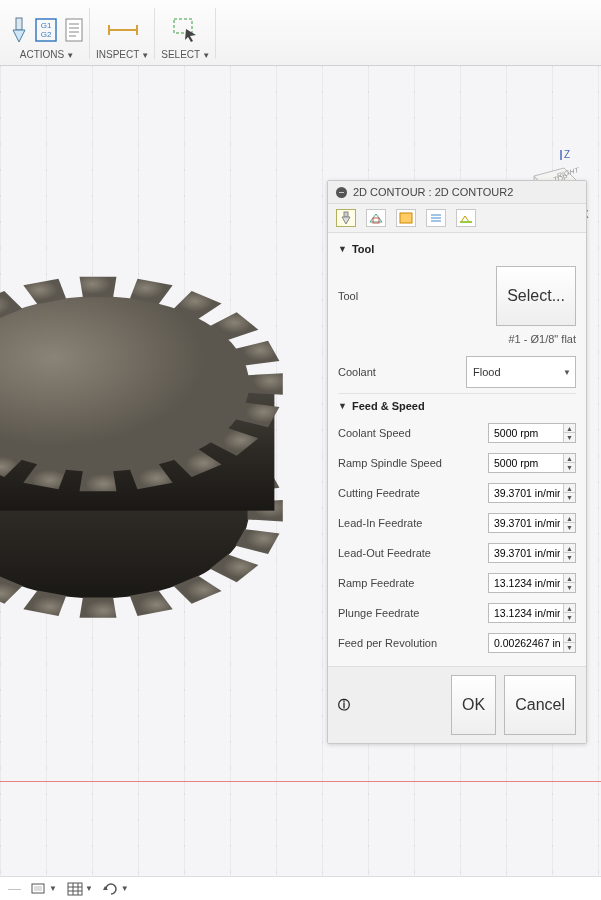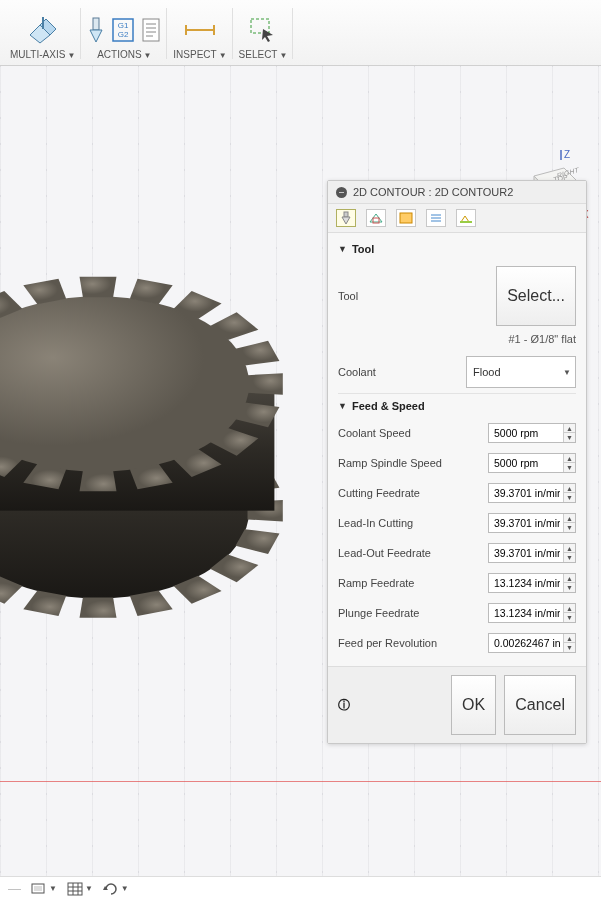--- a/index.html
+++ b/index.html
@@ -58,30 +58,20 @@
 
   
   .bottombar { position: absolute; left: 0; right: 0; bottom: 0; height: 24px; background: #fff; border-top: 1px solid #ddd; display: flex; align-items: center; gap: 10px; padding: 0 8px; font-size: 13px; color: #555; }
   .bb-item { display: inline-flex; align-items: center; gap: 2px; }
   .bb-item .car { font-size: 8px; }
 </style>
 </head>
 <body>
 
 <div class="toolbar">
-  <div class="tool-group">
-    <div class="tool-icon">
-      <svg width="34" height="30" viewBox="0 0 34 30">
-          <polygon points="4,20 14,10 24,20 14,28" fill="#cfe6f5" stroke="#4a7fa5"></polygon>
-          <polygon points="14,10 24,20 30,14 20,4" fill="#b8d8ef" stroke="#4a7fa5"></polygon>
-          <line x1="17" y1="2" x2="17" y2="14" stroke="#4a7fa5" stroke-width="2"></line>
-        </svg>
-    </div>
-    <div class="tool-label"><span>MULTI-AXIS</span><span class="caret">▼</span></div>
-  </div>
   <div class="tool-group">
     <div class="tool-icon" style="gap:6px;display:flex;">
       <svg width="18" height="28" viewBox="0 0 18 28">
           <rect x="6" y="2" width="6" height="12" fill="#dce8f0" stroke="#5a7a95"></rect>
           <polygon points="3,14 15,14 9,26" fill="#cfe6f5" stroke="#4a7fa5"></polygon>
         </svg>
       <svg width="24" height="28" viewBox="0 0 24 28">
           <rect x="2" y="3" width="20" height="22" fill="none" stroke="#3a7cc2" stroke-width="1.5"></rect>
           <text x="12" y="12" font-size="8" fill="#3a7cc2" text-anchor="middle">G1</text>
           <text x="12" y="21" font-size="8" fill="#3a7cc2" text-anchor="middle">G2</text>
@@ -278,21 +268,21 @@
           <input value="39.3701 in/min" style="">
           <div class="arrows">
             <span>▲</span>
             <span>▼</span>
           </div>
         </div>
       </div>
 
 
     <div class="row">
-        <span class="row-label">Lead-In Cutting</span>
+        <span class="row-label">Lead-In Feedrate</span>
       <div class="spin">
           <input value="39.3701 in/min" style="">
           <div class="arrows">
             <span>▲</span>
             <span>▼</span>
           </div>
         </div>
       </div>
 
     <div class="row">

